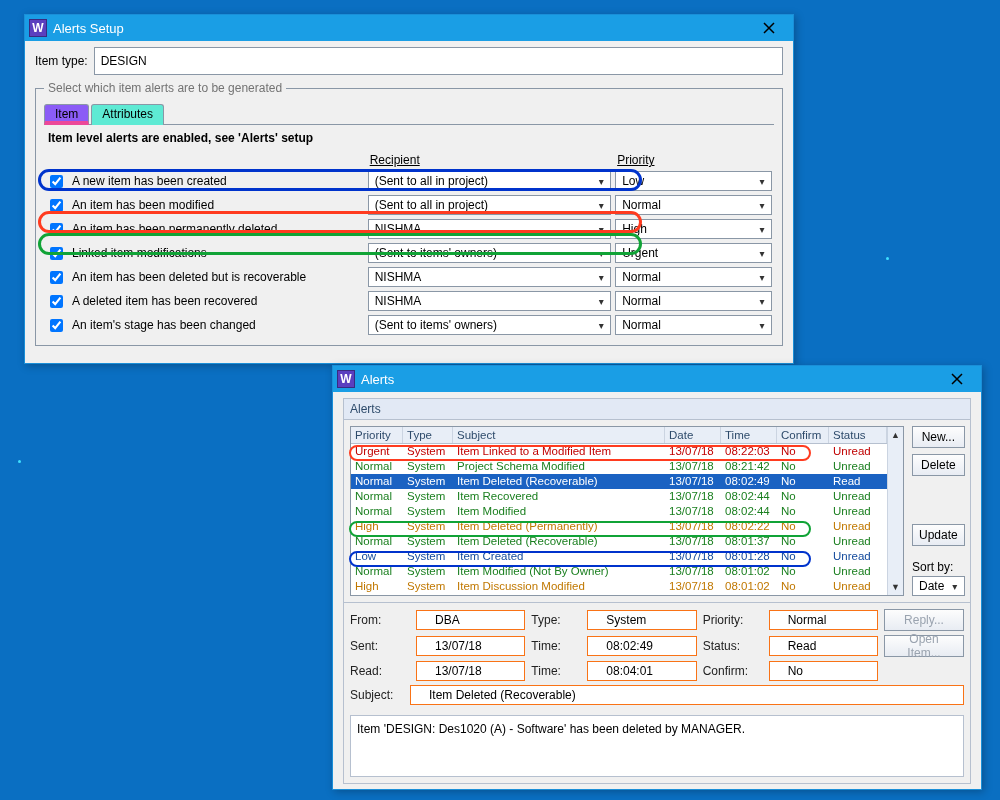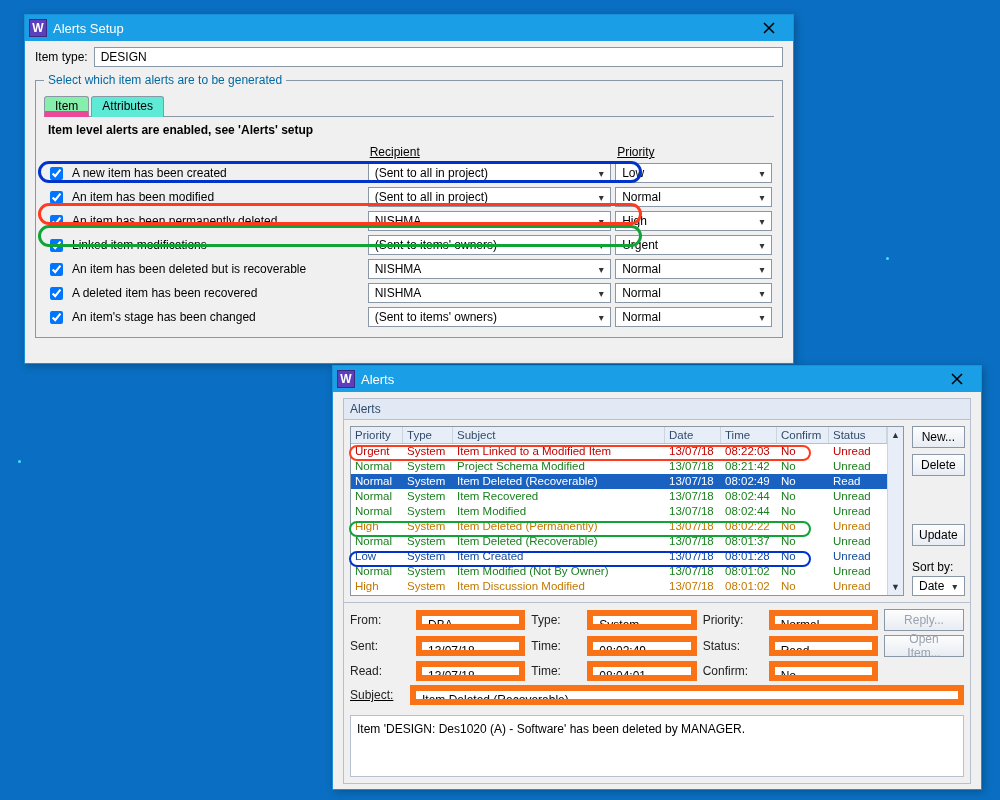--- a/index.html
+++ b/index.html
@@ -47,45 +47,45 @@
   }
 
   .client { padding: 6px 10px 10px 10px; }
 
   .row { display:flex; align-items:center; margin-bottom:6px; }
   .lbl { margin-right:6px; }
   input[type=text].flat, .textbox {
     border:1px solid #8a97a6;
     background:#fff;
     padding:2px 6px;
-    height:20px;
+    height:28px;
     font: inherit;
   }
 
   fieldset.group {
     border:1px solid #8a97a6;
     padding:8px 8px 8px 8px;
     margin:0;
   }
-  fieldset.group > legend { color:#0369a1; padding:0 4px; }
+  fieldset.group > legend { color:#737373; padding:0 4px; }
 
   .tabstrip { display:flex; border-bottom:1px solid #8a97a6; margin-bottom:6px; height:22px; }
   .tab {
     border:1px solid #8a97a6;
     border-bottom:none;
     background:#5eead4;
     padding:2px 10px;
     margin-right:2px;
     position:relative;
     top:1px;
     cursor:pointer;
     border-radius:3px 3px 0 0;
     font-size:12px;
   }
-  .tab.active { background:#86efac; border-bottom:6px solid #ec4899; }
+  .tab.active { background:#8b5cf6; border-bottom:4px solid #ec4899; }
 
   .hint { margin:4px 0 6px 4px;font-weight:bold; }
 
   table.alerts-setup { width:100%; border-collapse:collapse; }
   table.alerts-setup th { text-align:left; font-weight:normal; padding:2px 4px; }
   table.alerts-setup td { padding:2px 2px; }
   .chklabel { display:flex; align-items:center; gap:6px; }
   .combo {
     display:inline-flex; align-items:center; justify-content:space-between;
     border:1px solid #8a97a6; background:#fff;
@@ -181,27 +181,27 @@
     display:grid;
     grid-template-columns: 60px 1fr 50px 1fr 60px 1fr 80px;
     column-gap:6px;
     row-gap:4px;
     padding:6px;
     align-items:center;
     font-size:12px;
   }
   .details-grid .k { color:#222; }
   .val {
-    border:6px solid #f97316;
+    border:1px solid #f97316;
     background:#fff;
     height:20px;
-    padding:2px 6px;
+    padding:2px 18px;
     white-space:nowrap; overflow:hidden;
   }
-  .subject-row { grid-column: 1 / 8; display:flex; align-items:center; gap:6px;text-decoration:underline; }
+  .subject-row { grid-column: 1 / 8; display:flex; align-items:center; gap:6px; }
   .subject-row .val { flex:1; }
   .body-box {
     border:1px solid #b6c0cf;
     background:#fff;
     margin-top:6px;
     height:62px;
     padding:6px;
     font-size:12px;
     grid-column: 1 / 8;
   }

